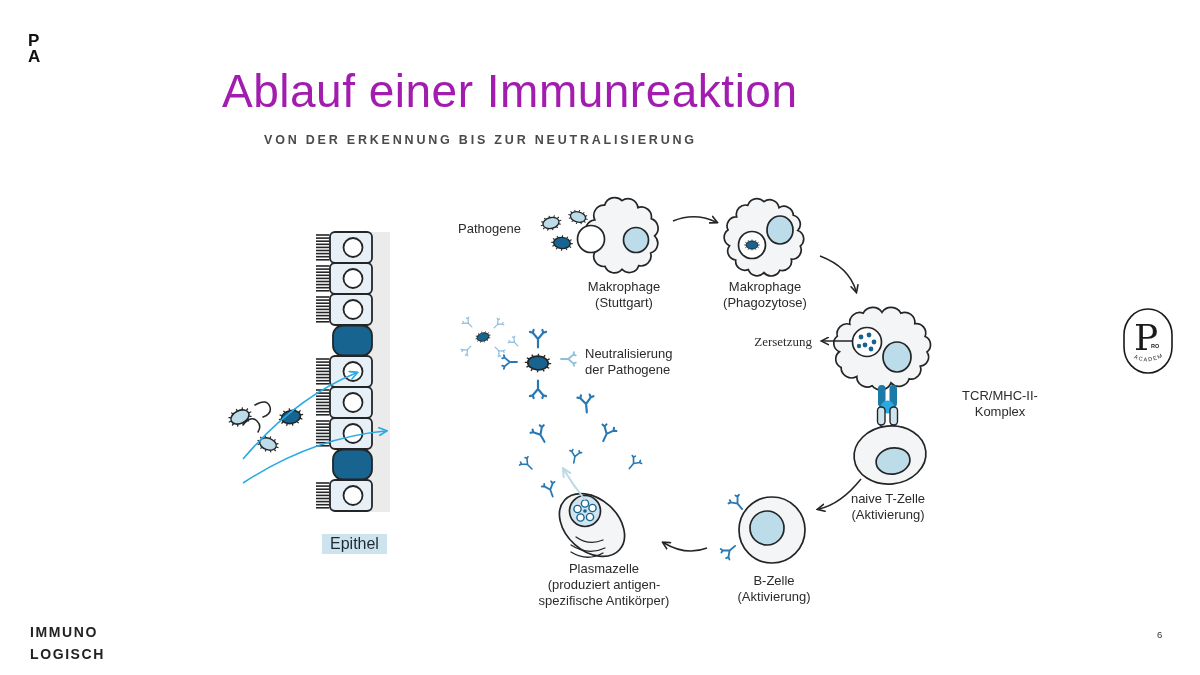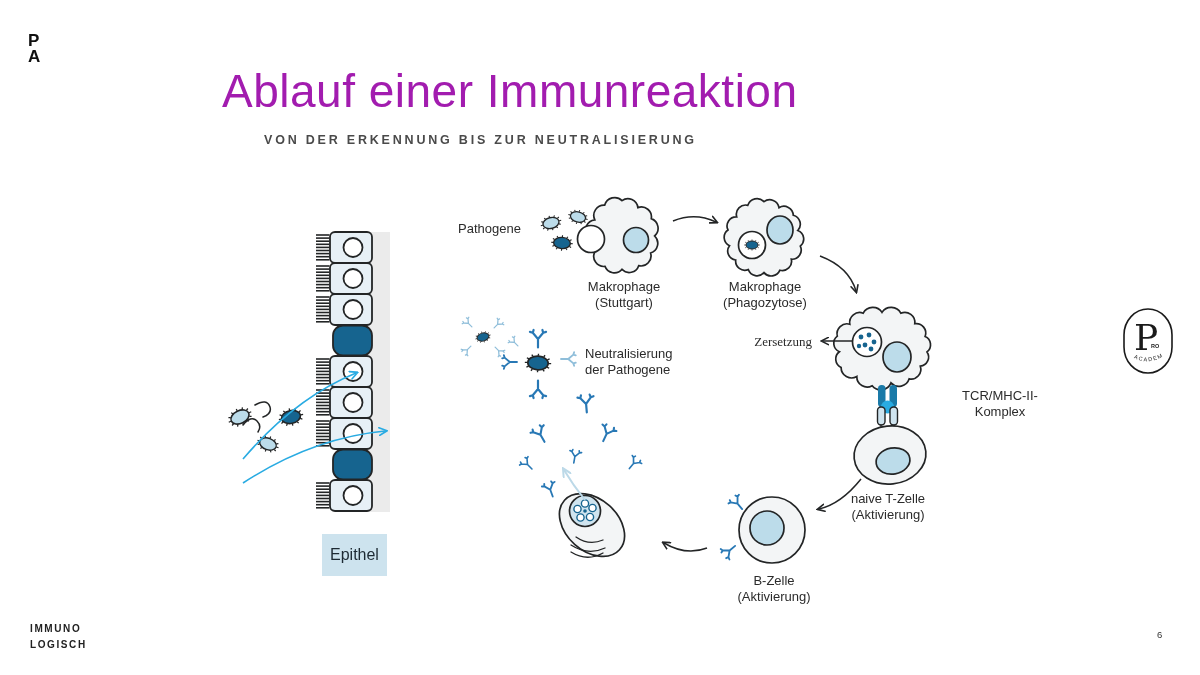--- a/index.html
+++ b/index.html
@@ -5,22 +5,22 @@
   html,body{margin:0;padding:0;background:#fff;}
   #slide{position:relative;width:1200px;height:675px;background:#ffffff;overflow:hidden;
          font-family:"Liberation Sans",sans-serif;color:#2b2b2b;}
   .abs{position:absolute;}
   #brand{left:28px;top:33px;font-weight:800;font-size:17px;line-height:0.95;color:#111;}
   #title{left:222px;top:64px;font-size:46px;font-weight:300;color:#a21caf;letter-spacing:0.5px;white-space:nowrap;}
   #subtitle{left:224px;top:133px;font-size:12.5px;font-weight:700;letter-spacing:2.8px;color:#4a4a4a;white-space:nowrap;margin-left:40px;}
   .lbl{position:absolute;font-size:13px;color:#2b2b2b;line-height:1.22;white-space:nowrap;}
   .ctr{transform:translateX(-50%);text-align:center;}
   .rt{text-align:right;font-family:Liberation Serif, serif;}
-  #lbl-epithel{font-size:16px;background:#cde3ee;padding:11px 8px;color:#1d2a33;}
-  #footer-series{left:30px;top:621px;font-size:10px;font-weight:700;letter-spacing:1.6px;line-height:1.6;color:#222;}
+  #lbl-epithel{font-size:16px;background:#cde3ee;padding:0 8px;color:#1d2a33;}
+  #footer-series{left:30px;top:621px;font-size:14px;font-weight:700;letter-spacing:1.6px;line-height:1.6;color:#222;}
   #footer-citation{left:223px;top:631px;font-size:8.6px;color:#3a3a3a;white-space:nowrap;}
   #footer-page{left:1157px;top:629px;font-size:9.5px;color:#333;}
   
   .cell-body{fill:#f3f5f6;stroke:#232526;stroke-width:1.7;}
   .nucleus{fill:#bcdcea;stroke:#232526;stroke-width:1.7;}
   .outline{fill:#ffffff;stroke:#232526;stroke-width:1.7;}
   .dark-arrow{fill:none;stroke:#232526;stroke-width:1.5;}
   .cyan-arrow{fill:none;stroke:#29abe2;stroke-width:1.6;}
   .pale-arrow{fill:none;stroke:#bcd9e8;stroke-width:2;}
   .p-light{fill:#bcdcea;}
@@ -302,20 +302,25 @@
     <div>Komplex</div>
   </div>
   <div class="lbl ctr" style="left:888px;top:491px">
     <div>naive T-Zelle</div>
     <div>(Aktivierung)</div>
   </div>
   <div class="lbl ctr" style="left:774px;top:573px">
     <div>B-Zelle</div>
     <div>(Aktivierung)</div>
   </div>
+  <div class="lbl ctr" style="left:604px;top:561px">
+    <div>Plasmazelle</div>
+    <div>(produziert antigen-</div>
+    <div>spezifische Antikörper)</div>
+  </div>
   <div class="lbl" style="left:585px;top:346px">
     <div>Neutralisierung</div>
     <div>der Pathogene</div>
   </div>
   <div class="lbl" id="lbl-epithel" style="left:322px;top:534px">Epithel</div>
 
   <div id="footer-series" class="abs">
     <div>IMMUNO</div>
     <div>LOGISCH</div>
   </div>

